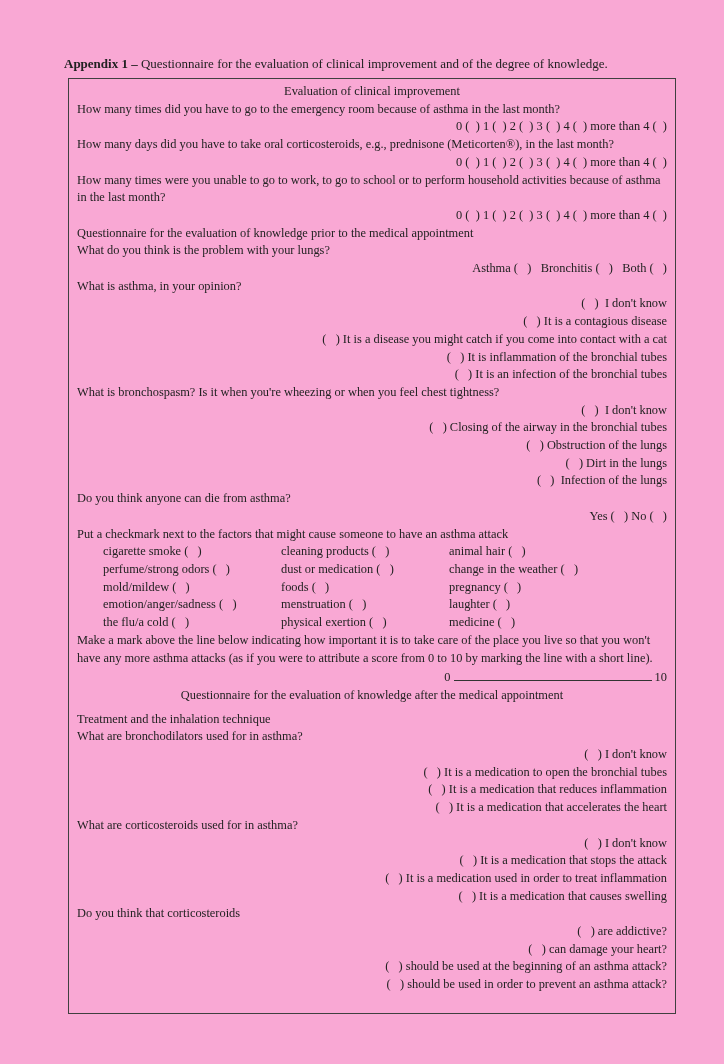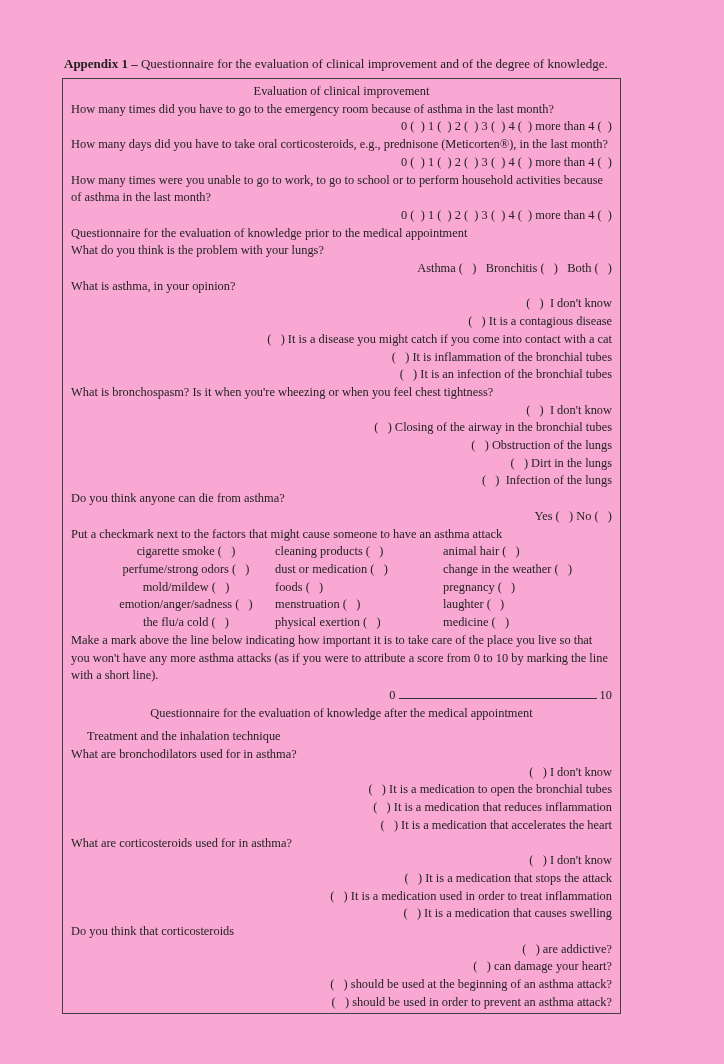--- a/index.html
+++ b/index.html
@@ -10,37 +10,37 @@
     font-family:"Liberation Serif", serif;
     color:#222222;
     overflow:hidden;
   }
   .appendix-title{
     position:absolute;left:64px;top:56px;width:616px;
     font-size:13px;line-height:16px;white-space:pre-wrap;
   }
   .appendix-title .bold{font-weight:700;}
   .qbox{
-    position:absolute;left:62px;top:78px;width:559px;height:936px;
+    position:absolute;left:68px;top:78px;width:608px;height:936px;
     border:1px solid #404040;
     box-sizing:border-box;
     padding:4px 8px 0 8px;
     font-size:12.4px;
     overflow:hidden;
   }
   .line{line-height:17.7px;white-space:pre-wrap;}
   .center{text-align:center;}
   .indent{padding-left:26px;text-align:right;}
-  .gap-top{margin-top:6px;margin-left:16px;}
+  .gap-top{margin-top:6px;}
   .factors{
     padding-left:26px;
     display:grid;
     grid-template-columns:178px 168px 196px;
   }
-  .factors .fc{line-height:17.7px;white-space:pre-wrap;text-align:center;}
+  .factors .fc{line-height:17.7px;white-space:pre-wrap;}
   .factors .c2,.factors .c3{text-align:left;}
   .scale-rule{
     display:inline-block;
     width:198px;height:13px;
     border-bottom:1px solid #333333;
     vertical-align:baseline;
   }
 </style>
 </head>
 <body>

